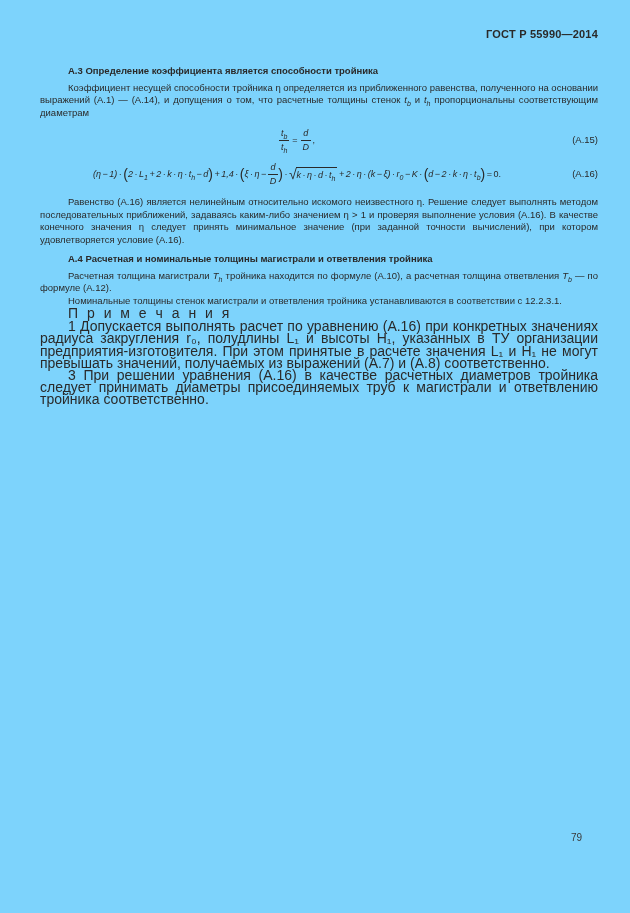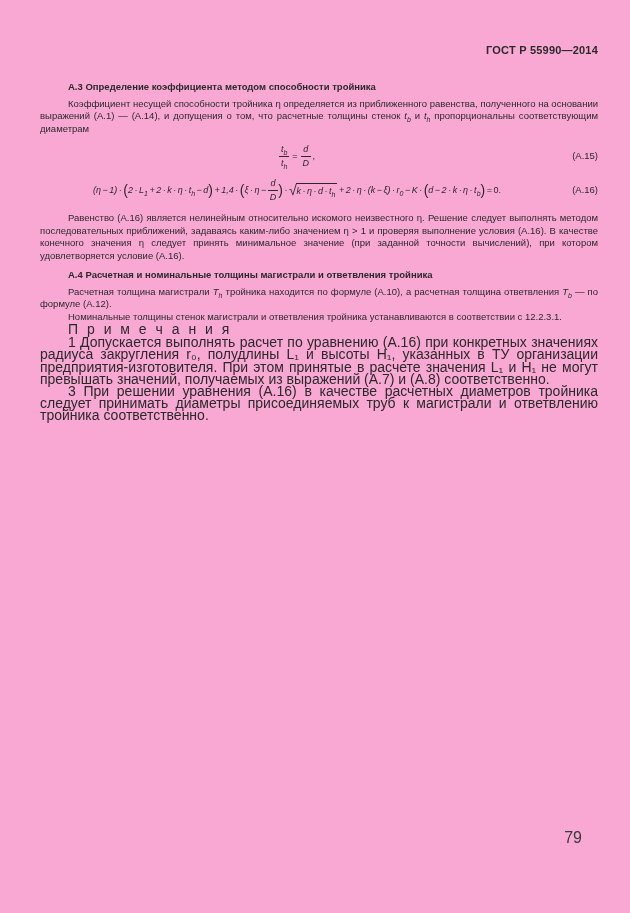--- a/index.html
+++ b/index.html
@@ -1,26 +1,26 @@
 <!DOCTYPE html>
 <html lang="ru"><head>
 <meta charset="utf-8">
 <style>
   html, body { margin:0; padding:0; background:#ffffff; }
   .page {
     position: relative;
     width: 630px;
     height: 913px;
-    background: #f9a8d4;
+    background: #7dd3fc;
     color: #2a2a2a;
     font-family: "Liberation Sans", "DejaVu Sans", sans-serif;
     font-size: 9.5px;
     line-height: 12.5px;
     box-sizing: border-box;
-    padding: 44px 32px 0 40px;
+    padding: 28px 32px 0 40px;
     overflow: hidden;
   }
   .doc-header {
     text-align: right;
     font-weight: bold;
     font-size: 11px;
     line-height: 13px;
     letter-spacing: 0.2px;
     margin-bottom: 24px;
   }
@@ -76,32 +76,32 @@
   .notes-heading {
     padding-left: 28px;
     letter-spacing: 2.5px;
     margin: 0 0 1px 0;
   }
   .note { margin: 0; text-indent: 28px; text-align: justify; }
   .page-number {
     position: absolute;
     top: 832px;
     right: 48px;
-    font-size: 16px;
+    font-size: 10px;
     color: #3a3a3a;
   }
 </style>
 </head>
 <body>
 
 <div class="page">
 
   <div class="doc-header">ГОСТ Р 55990—2014</div>
 
-  <p class="sec-heading">А.3 Определение коэффициента методом способности тройника</p>
+  <p class="sec-heading">А.3 Определение коэффициента является способности тройника</p>
 
   <p class="para"><span>Коэффициент несущей способности тройника η определяется из приближенного равенства, полученного на основании выражений (А.1) — (А.14), и допущения о том, что расчетные толщины стенок </span><i>t</i><sub class="fs">b</sub><span> и </span><i>t</i><sub class="fs">h</sub><span> пропорциональны соответствующим диаметрам</span></p>
 
   <div class="formula-row">
     <div class="formula-body">
       <span class="frac">
         <span class="num"><i>t</i><sub class="fs">b</sub></span>
         <span class="den"><i>t</i><sub class="fs">h</sub></span>
       </span><span class="op">=</span><span class="frac">
         <span class="num"><i>d</i></span>

